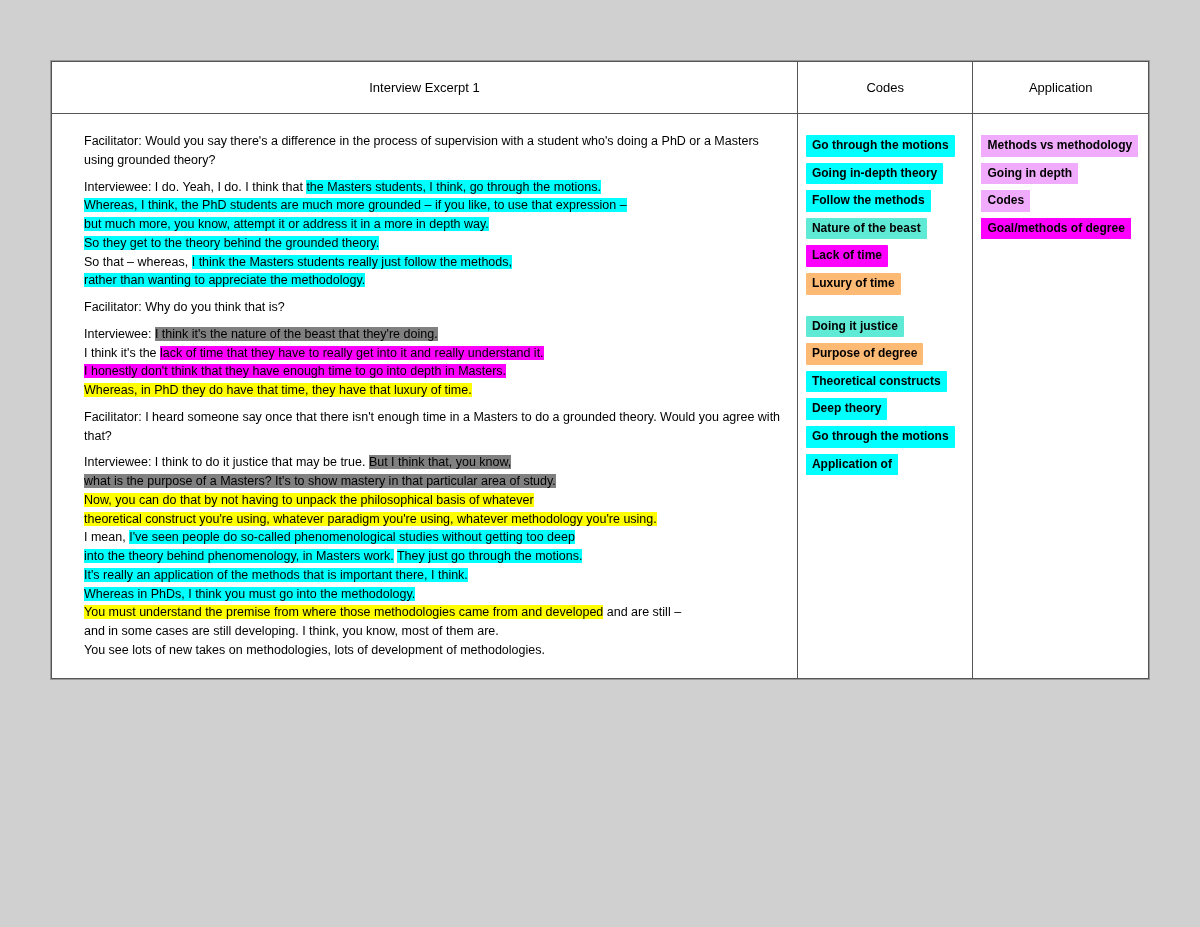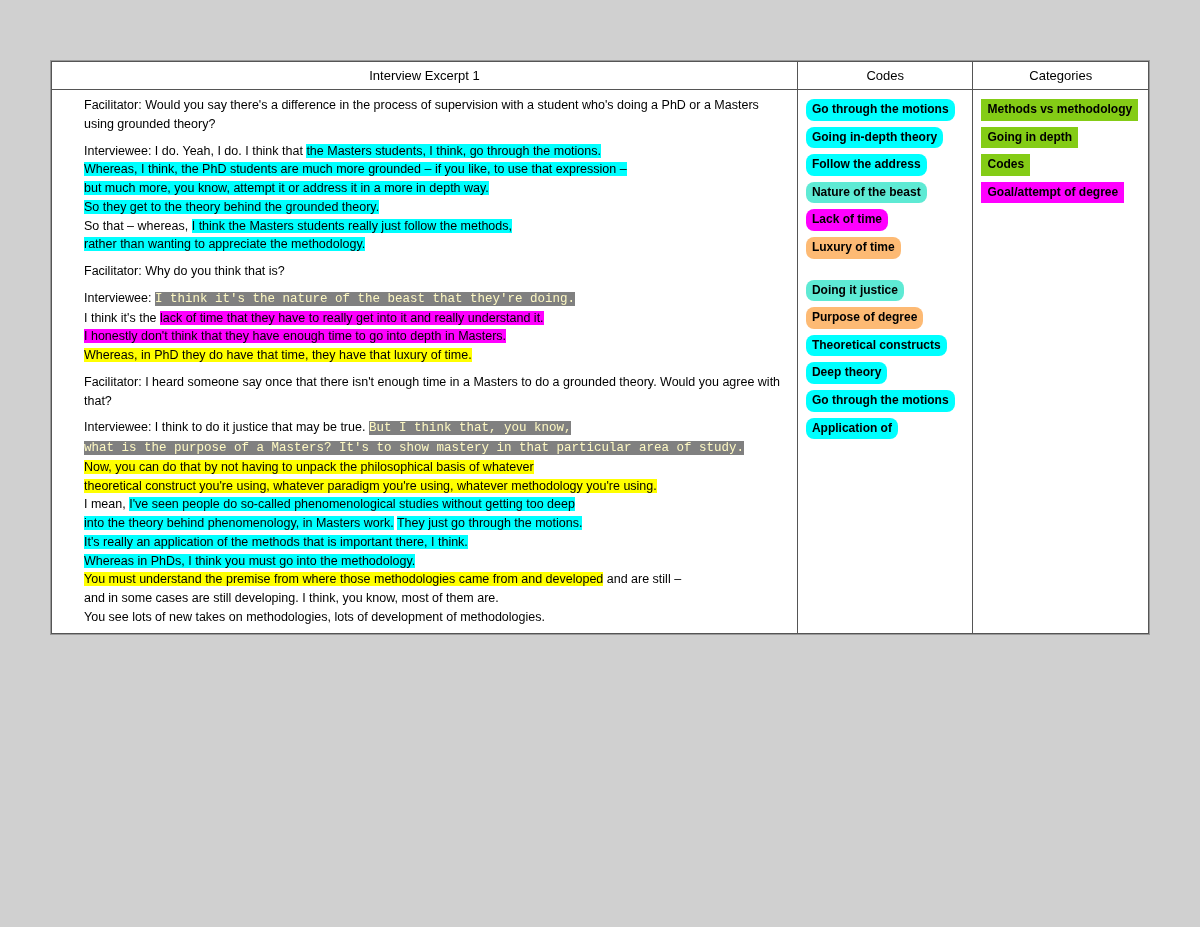--- a/index.html
+++ b/index.html
@@ -19,21 +19,21 @@
       border: 1px solid #999;
       padding: 0;
     }
     .table-outer {
       width: 100%;
       border-collapse: collapse;
     }
     .table-outer th, .table-outer td {
       border: 1px solid #555;
       vertical-align: top;
-      padding: 6px 8px;
+      padding: 18px 8px;
     }
     .col-excerpt { width: 68%; }
     .col-codes { width: 16%; margin-top: 44px; }
     .col-categories { width: 16%; }
     th {
       font-weight: normal;
       font-size: 13px;
       background: #fff;
     }
     .text-block {
@@ -44,67 +44,67 @@
       margin-bottom: 8px;
       margin-left: 24px;
     }
     .text-block p:last-child {
       margin-bottom: 0;
     }
     
     .hl-cyan { background-color: cyan; }
     .hl-yellow { background-color: yellow; }
     .hl-magenta { background-color: magenta; }
-    .hl-gray { background-color: #808080; color: #fef9c3; font-family: Liberation Mono, monospace; }
+    .hl-gray { background-color: #808080; color: #000000; }
 
     
     .code-badge {
       display: inline-block;
       padding: 3px 6px;
       margin: 3px 0;
       font-size: 12px;
       font-weight: bold;
       line-height: 1.3;
-      border-radius: 8px;
+      border-radius: 1px;
     }
     .badge-cyan { background-color: cyan; }
     .badge-yellow { background-color: #fdba74; }
     .badge-magenta { background-color: magenta; }
     .badge-gray { background-color: #5eead4; }
 
     
     .cat-badge {
       display: inline-block;
       padding: 3px 6px;
       margin: 3px 0;
       font-size: 12px;
       font-weight: bold;
       line-height: 1.3;
       border-radius: 0;
     }
-    .cat-yellow { background-color: #84cc16; }
+    .cat-yellow { background-color: #f0abfc; }
     .cat-magenta { background-color: magenta; }
 
     .codes-col {
       vertical-align: top;
     }
     .cats-col {
       vertical-align: top;
     }
   </style>
 </head>
 <body>
 
 <div class="page">
   <table class="table-outer">
     <thead>
       <tr>
         <th class="col-excerpt">Interview Excerpt 1</th>
         <th class="col-codes">Codes</th>
-        <th class="col-categories">Categories</th>
+        <th class="col-categories">Application</th>
       </tr>
     </thead>
     <tbody>
       <tr>
         <td class="col-excerpt">
           <div class="text-block">
             <p>Facilitator: Would you say there's a difference in the process of supervision with a student who's doing a PhD or a Masters using grounded theory?</p>
 
             <p>Interviewee: I do. Yeah, I do. I think that <span class="hl-cyan">the Masters students, I think, go through the motions.</span><br>
             <span class="hl-cyan"> Whereas, I think, the PhD students are much more grounded – if you like, to use that expression –<br>but much more, you know, attempt it or address it in a more in depth way.</span><br>
@@ -131,21 +131,21 @@
           </div>
         </td>
         <td class="col-codes codes-col">
           <div>
             <span class="code-badge badge-cyan">Go through the motions</span>
           </div>
           <div>
             <span class="code-badge badge-cyan">Going in-depth theory</span>
           </div>
           <div>
-            <span class="code-badge badge-cyan">Follow the address</span>
+            <span class="code-badge badge-cyan">Follow the methods</span>
           </div>
           <div>
             <span class="code-badge badge-gray">Nature of the beast</span>
           </div>
           <div>
             <span class="code-badge badge-magenta">Lack of time</span>
           </div>
           <div>
             <span class="code-badge badge-yellow">Luxury of time</span>
           </div>
@@ -173,19 +173,19 @@
           <div>
             <span class="cat-badge cat-yellow">Methods vs methodology</span>
           </div>
           <div>
             <span class="cat-badge cat-yellow">Going in depth</span>
           </div>
           <div>
             <span class="cat-badge cat-yellow">Codes</span>
           </div>
           <div>
-            <span class="cat-badge cat-magenta">Goal/attempt of degree</span>
+            <span class="cat-badge cat-magenta">Goal/methods of degree</span>
           </div>
         </td>
       </tr>
     </tbody>
   </table>
 </div>
 
 </body></html>

